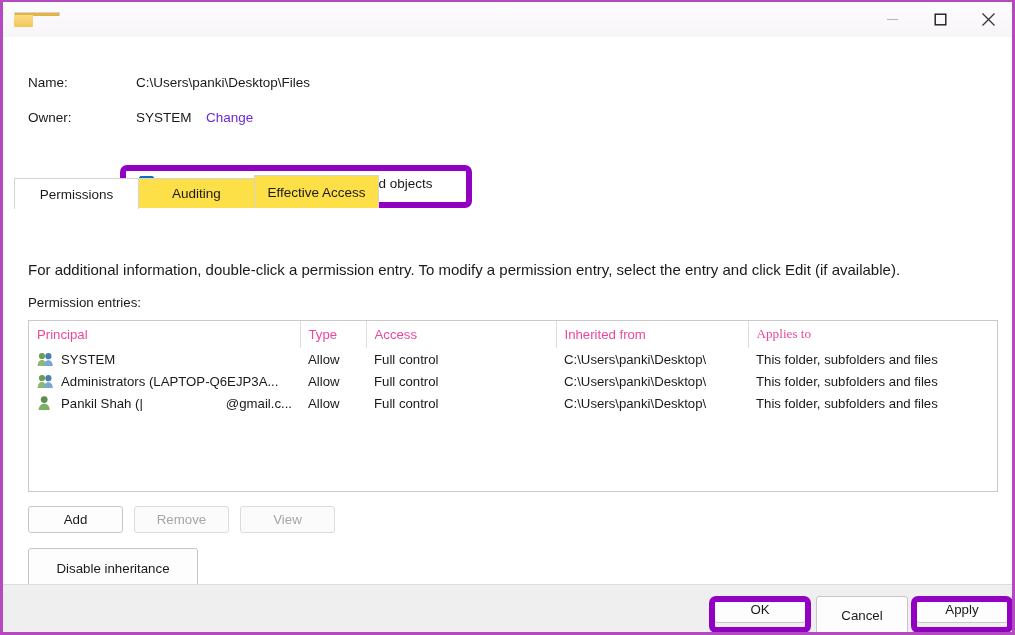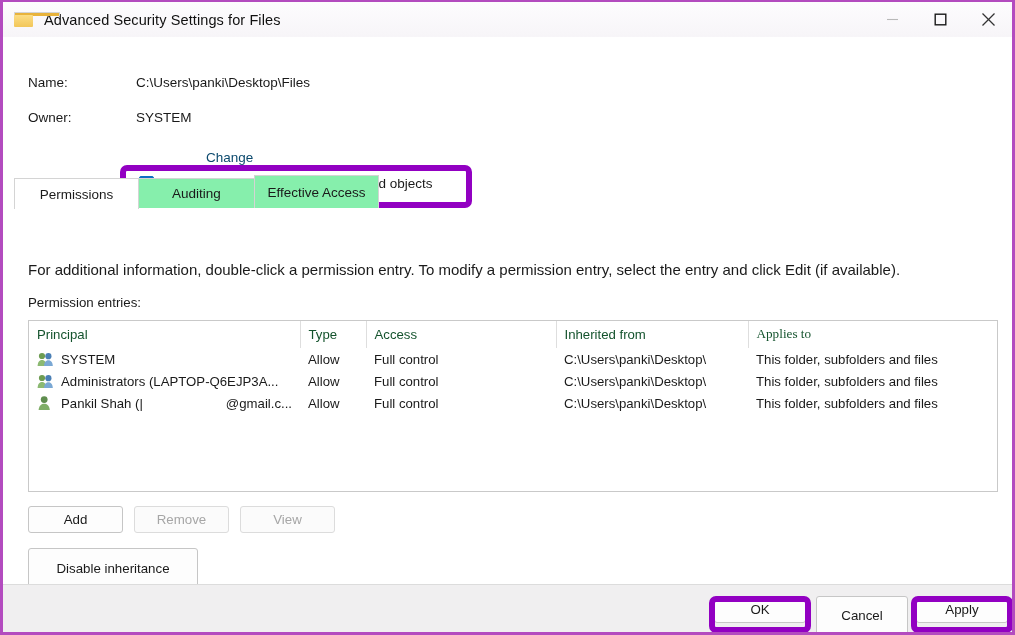--- a/index.html
+++ b/index.html
@@ -85,24 +85,23 @@
   .field-row {
     position: absolute;
     font-size: 13.5px;
     color: #1a1a1a;
     white-space: nowrap;
   }
   .field-label { position: absolute; left: 25px; }
   .field-value { position: absolute; left: 133px; }
 
   .link {
-    color: #0c4a6e;
+    color: #6d28d9;
     text-decoration: none;
     cursor: pointer;
-    margin-top: 40px;
   }
 
   
   .anno {
     position: absolute;
     border: 6px solid #9200c2;
     border-radius: 7px;
     box-sizing: border-box;
     pointer-events: none;
   }
@@ -154,21 +153,21 @@
   }
   .tab {
     height: 30px;
     box-sizing: border-box;
     padding: 0 22px;
     display: flex;
     align-items: center;
     justify-content: center;
     font-size: 13.5px;
     color: #1a1a1a;
-    background: #86efac;
+    background: #fde047;
     border: 1px solid #d4d4d4;
     border-bottom: none;
     margin-right: -1px;
     white-space: nowrap;
     cursor: default;
   }
   .tab.active {
     background: #ffffff;
     position: relative;
     z-index: 2;
@@ -217,21 +216,21 @@
     border-collapse: collapse;
     table-layout: fixed;
     font-size: 13.2px;
     color: #1a1a1a;
   }
   table.perm th {
     font-weight: normal;
     text-align: left;
     padding: 5px 0 6px 8px;
     border-right: 1px solid #dedede;
-    color: #14532d;
+    color: #ec4899;
     white-space: nowrap;
     background: #ffffff;
   }
   table.perm th:last-child { border-right: none; font-family: Liberation Serif, serif; }
   table.perm td {
     padding: 3px 0 3px 8px;
     white-space: nowrap;
     overflow: hidden;
     vertical-align: middle;
   }
@@ -286,21 +285,20 @@
 </head>
 <body>
 
 <div id="app">
 
   <div class="titlebar">
     <div class="folder-icon">
       <div class="tab"></div>
       <div class="body"></div>
     </div>
-    <div class="title-text">Advanced Security Settings for Files</div>
 
     <div class="winbtns">
       <div class="winbtn">
         <svg width="13" height="13" viewBox="0 0 13 13">
           <line x1="1" y1="6.5" x2="12" y2="6.5" stroke="#b9b9b9" stroke-width="1.1"></line>
         </svg>
       </div>
       <div class="winbtn">
         <svg width="13" height="13" viewBox="0 0 13 13">
           <rect x="1.2" y="1.2" width="10.6" height="10.6" fill="none" stroke="#1a1a1a" stroke-width="1.4"></rect>

